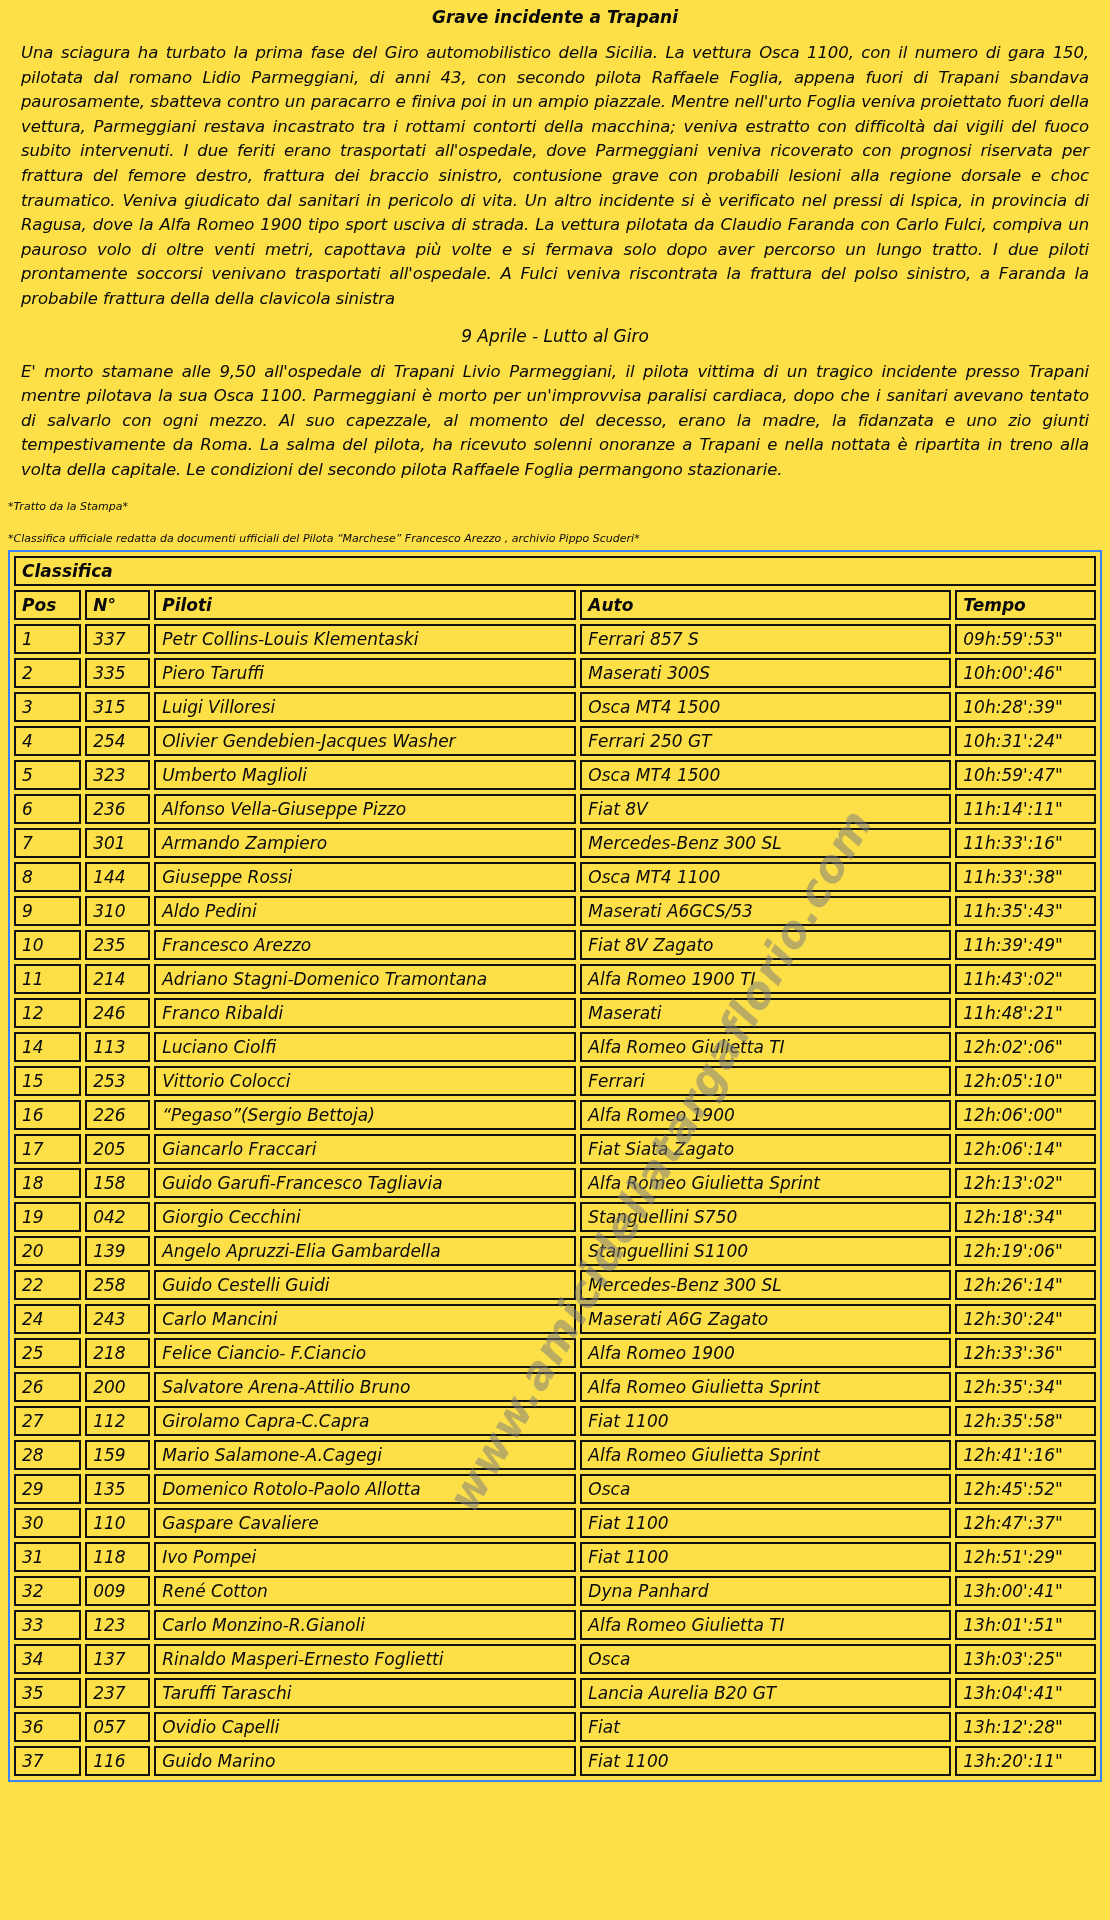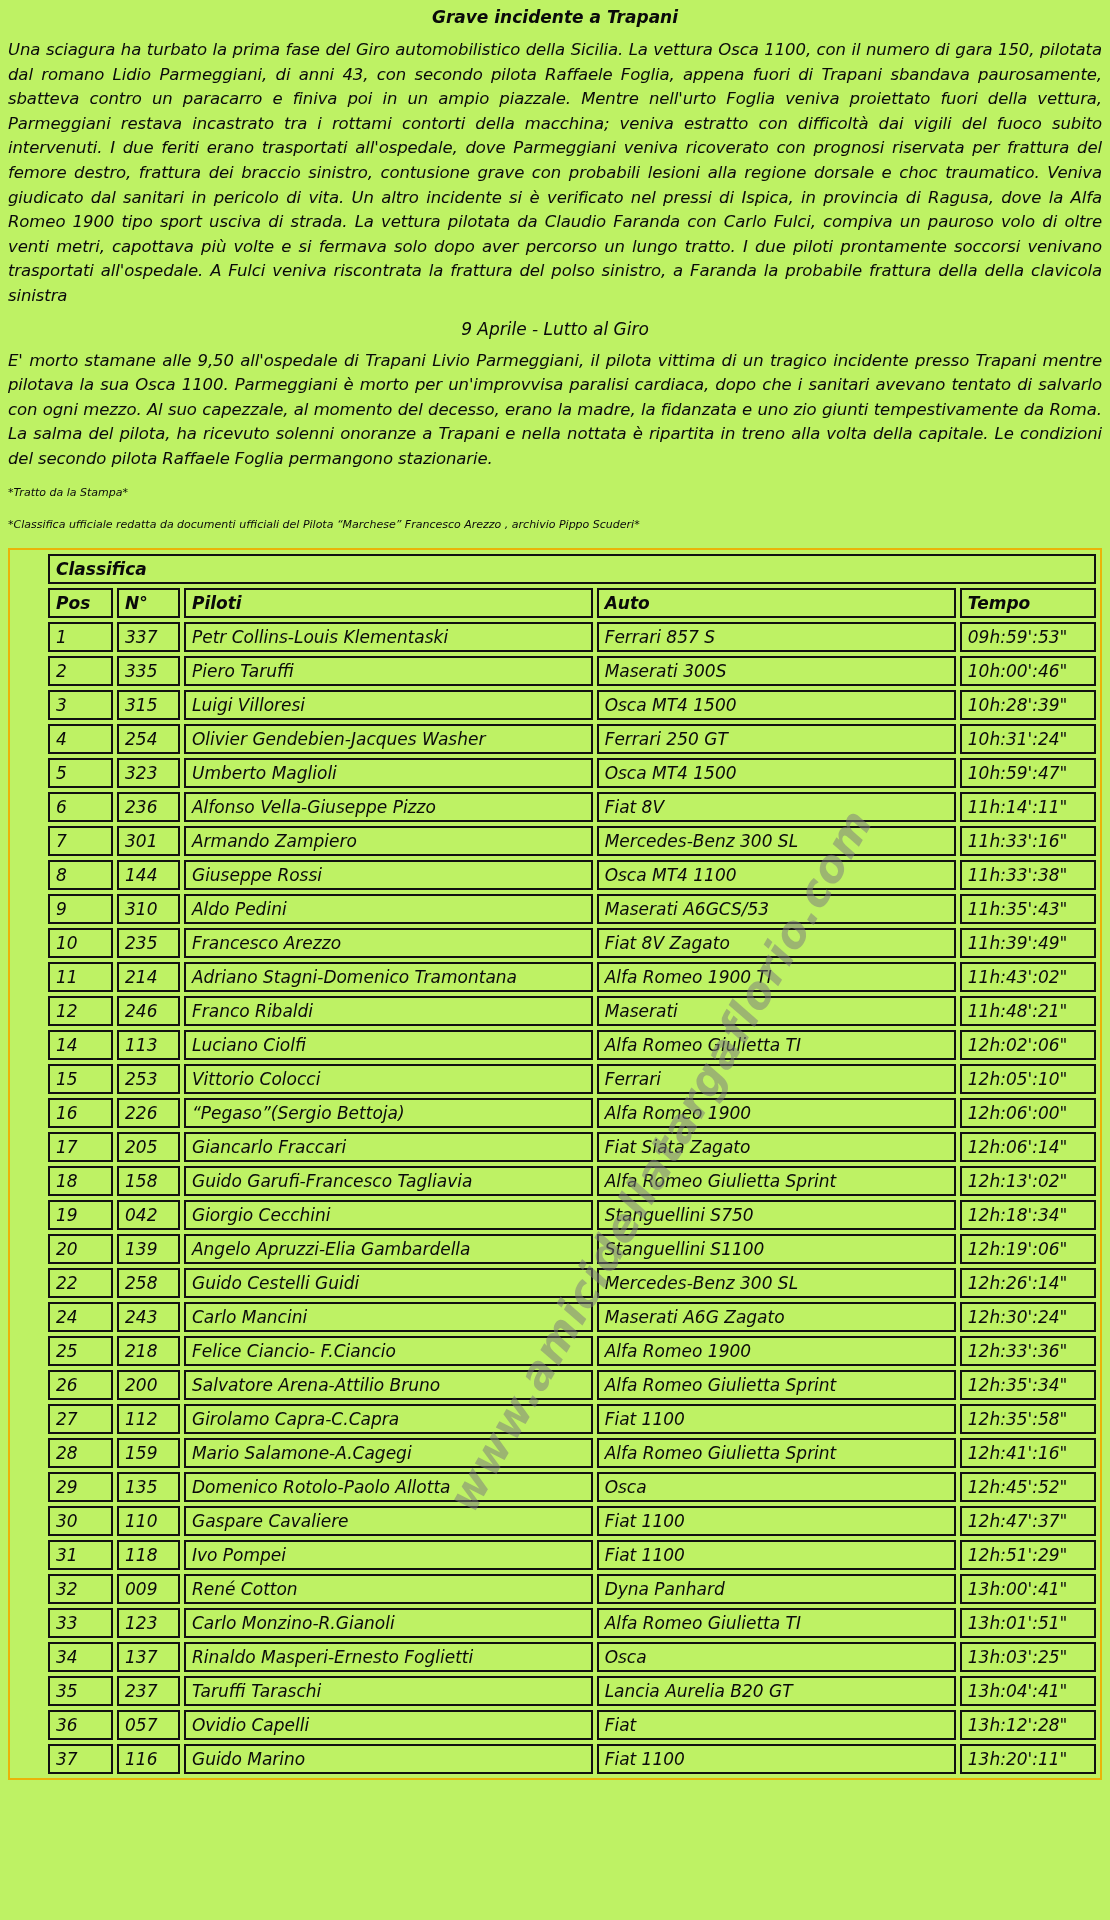--- a/index.html
+++ b/index.html
@@ -3,59 +3,57 @@
 <meta charset="utf-8">
 <style>
   html,body{margin:0;padding:0;background:#ffffff;}
   .page{
     position:relative;
     width:1110px;
     height:1920px;
     margin:0 auto;
     box-sizing:border-box;
     padding:4px 8px 0 8px;
-    background:#bef264;
+    background:#fde047;
     color:#0a0a0a;
     font-family:"DejaVu Sans", sans-serif;
     font-style:italic;
     overflow:hidden;
   }
   .doc-title{
     text-align:center;
     font-size:17px;
     font-weight:bold;
     margin:2px 0 10px 0;
     line-height:22px;
   }
   .para{
     text-align:justify;
     font-size:16.5px;
     line-height:24.6px;
-    margin:0;
+    margin:13px;
     letter-spacing:-0.1px;
   }
   .section-heading{
     text-align:center;
     font-size:17px;
     font-weight:normal;
     margin:9px 0 9px 0;
     line-height:22px;
   }
   .note{
     font-size:11px;
     margin:10px 0 0 0;
     line-height:22px;
   }
   table.classifica{
     width:100%;
-    margin-top:12px;
-    border:2px solid #eab308;
+    border:2px solid #3b82f6;
     border-spacing:4px;
     table-layout:fixed;
-    padding-left:34px;
   }
   table.classifica th, table.classifica td{
     border:2px solid #111;
     height:26px;
     padding:0 6px;
     font-size:17px;
     font-weight:normal;
     text-align:left;
     vertical-align:middle;
     white-space:nowrap;

